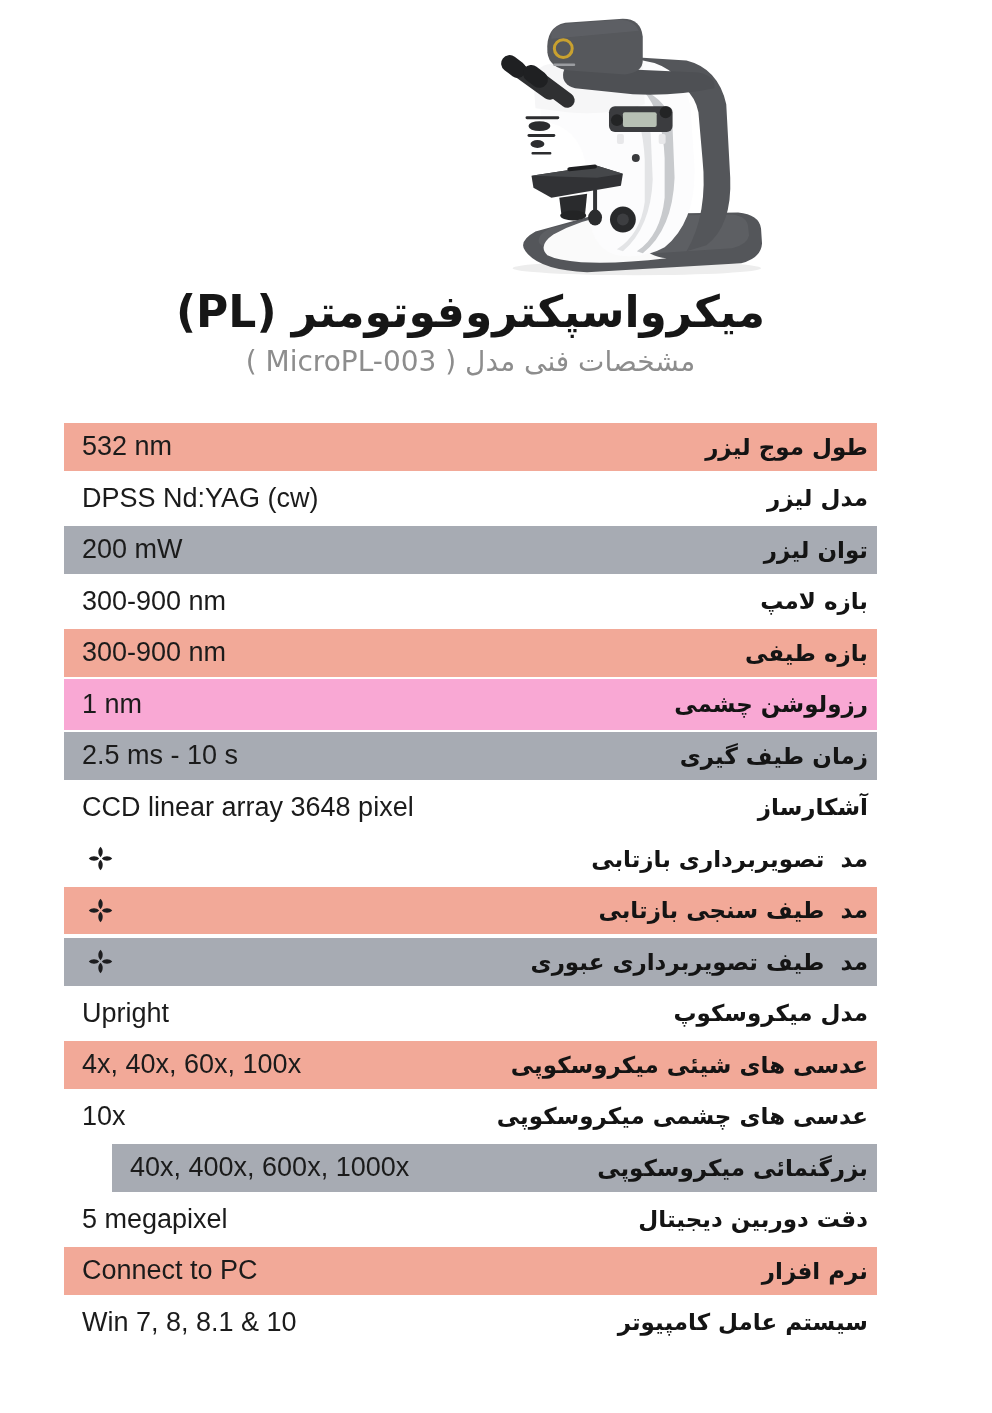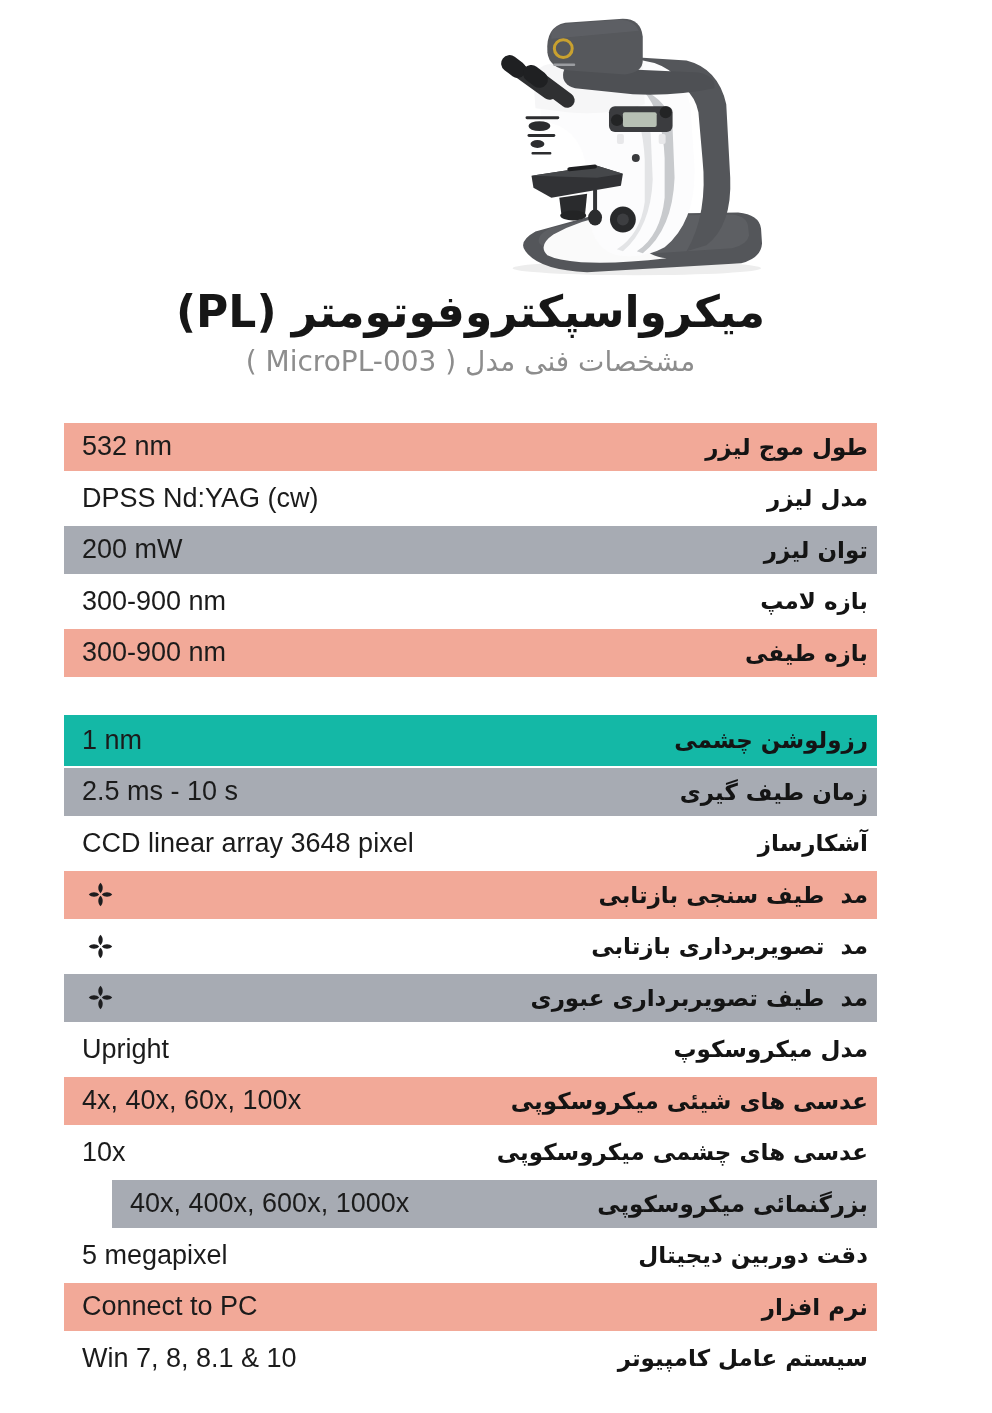--- a/index.html
+++ b/index.html
@@ -149,21 +149,21 @@
   </div>
 
   <div class="row colored" style="background-color: rgb(242, 169, 152);">
     <div class="cell-value">
 
       <span class="value-text">300-900 nm</span>
     </div>
     <div class="cell-label">بازه طیفی</div>
   </div>
 
-  <div class="row" style="background-color: #14b8a6; margin-top: 36px;">
+  <div class="row" style="background-color: #f9a8d4;">
     <div class="cell-value">
 
       <span class="value-text">1 nm</span>
     </div>
     <div class="cell-label">رزولوشن چشمی</div>
   </div>
 
   <div class="row colored" style="background-color: rgb(167, 171, 179);">
     <div class="cell-value">
 
@@ -173,52 +173,52 @@
   </div>
 
   <div class="row" style="background-color: rgb(255, 255, 255);">
     <div class="cell-value">
 
       <span class="value-text">CCD linear array 3648 pixel</span>
     </div>
     <div class="cell-label">آشکارساز</div>
   </div>
 
-  <div class="row colored" style="background-color: rgb(242, 169, 152);">
+  <div class="row" style="background-color: rgb(255, 255, 255);">
     <div class="cell-value">
       <span class="petal-icon">
         <svg viewBox="0 0 24 24" width="27" height="27">
           <g fill="#1d1d1f">
             <path d="M12 10.8 C9.5 8.6 9.3 4.1 12 1.6 C14.7 4.1 14.5 8.6 12 10.8 Z"></path>
             <path d="M12 10.8 C9.5 8.6 9.3 4.1 12 1.6 C14.7 4.1 14.5 8.6 12 10.8 Z" transform="rotate(90 12 12)"></path>
             <path d="M12 10.8 C9.5 8.6 9.3 4.1 12 1.6 C14.7 4.1 14.5 8.6 12 10.8 Z" transform="rotate(180 12 12)"></path>
             <path d="M12 10.8 C9.5 8.6 9.3 4.1 12 1.6 C14.7 4.1 14.5 8.6 12 10.8 Z" transform="rotate(270 12 12)"></path>
           </g>
         </svg>
       </span>
       <span class="value-text"></span>
     </div>
-    <div class="cell-label">مد&nbsp; طیف سنجی بازتابی</div>
-  </div>
-
-  <div class="row" style="background-color: rgb(255, 255, 255);">
+    <div class="cell-label">مد&nbsp; تصویربرداری بازتابی</div>
+  </div>
+
+  <div class="row colored" style="background-color: rgb(242, 169, 152);">
     <div class="cell-value">
       <span class="petal-icon">
         <svg viewBox="0 0 24 24" width="27" height="27">
           <g fill="#1d1d1f">
             <path d="M12 10.8 C9.5 8.6 9.3 4.1 12 1.6 C14.7 4.1 14.5 8.6 12 10.8 Z"></path>
             <path d="M12 10.8 C9.5 8.6 9.3 4.1 12 1.6 C14.7 4.1 14.5 8.6 12 10.8 Z" transform="rotate(90 12 12)"></path>
             <path d="M12 10.8 C9.5 8.6 9.3 4.1 12 1.6 C14.7 4.1 14.5 8.6 12 10.8 Z" transform="rotate(180 12 12)"></path>
             <path d="M12 10.8 C9.5 8.6 9.3 4.1 12 1.6 C14.7 4.1 14.5 8.6 12 10.8 Z" transform="rotate(270 12 12)"></path>
           </g>
         </svg>
       </span>
       <span class="value-text"></span>
     </div>
-    <div class="cell-label">مد&nbsp; تصویربرداری بازتابی</div>
+    <div class="cell-label">مد&nbsp; طیف سنجی بازتابی</div>
   </div>
 
   <div class="row colored" style="background-color: rgb(167, 171, 179);">
     <div class="cell-value">
       <span class="petal-icon">
         <svg viewBox="0 0 24 24" width="27" height="27">
           <g fill="#1d1d1f">
             <path d="M12 10.8 C9.5 8.6 9.3 4.1 12 1.6 C14.7 4.1 14.5 8.6 12 10.8 Z"></path>
             <path d="M12 10.8 C9.5 8.6 9.3 4.1 12 1.6 C14.7 4.1 14.5 8.6 12 10.8 Z" transform="rotate(90 12 12)"></path>
             <path d="M12 10.8 C9.5 8.6 9.3 4.1 12 1.6 C14.7 4.1 14.5 8.6 12 10.8 Z" transform="rotate(180 12 12)"></path>

